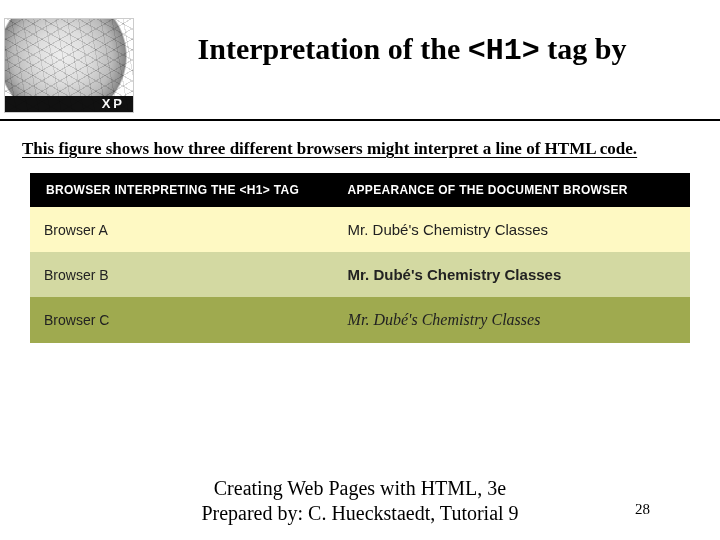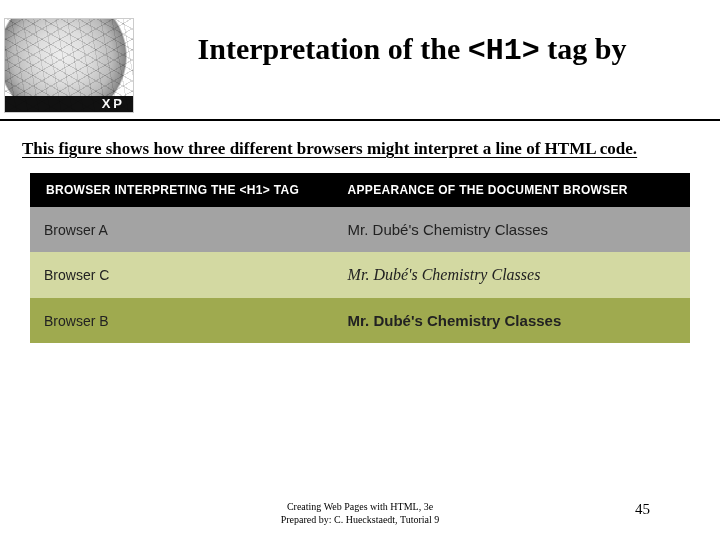--- a/index.html
+++ b/index.html
@@ -89,40 +89,40 @@
   }
   thead th {
     background: #000;
     color: #fff;
     font-size: 12px;
     font-weight: bold;
     text-align: left;
     padding: 10px 14px;
     letter-spacing: 0.3px;
   }
-  tbody tr:nth-child(1) { background: #a3a3a3; }
+  tbody tr:nth-child(1) { background: #fef9c3; }
   tbody tr:nth-child(2) { background: #d3d9a2; }
   tbody tr:nth-child(3) { background: #9faa4f; }
   tbody td {
     padding: 14px 14px;
     font-size: 14px;
     color: #222;
     vertical-align: middle;
   }
   .col-browser { width: 46%; padding-left: 16px; }
   .appear-a { font-family: Arial, sans-serif; font-weight: normal; font-size: 15px; }
   .appear-b { font-family: Arial, sans-serif; font-weight: bold; font-size: 15px; }
   .appear-c { font-family: "Times New Roman", serif; font-style: italic; font-weight: normal; font-size: 16px; }
   .footer {
     position: absolute;
     bottom: 14px;
     left: 0; right: 0;
     display: flex;
     justify-content: center;
-    font-size: 10px;
+    font-size: 20px;
   }
   .footer-center {
     text-align: center;
     line-height: 1.25;
   }
   .page-num {
     position: absolute;
     right: 70px;
     bottom: 22px;
     font-size: 15px;
@@ -153,30 +153,30 @@
         <th class="col-browser">BROWSER INTERPRETING THE &lt;H1&gt; TAG</th>
         <th>APPEARANCE OF THE DOCUMENT BROWSER</th>
       </tr>
     </thead>
     <tbody>
       <tr>
         <td>Browser A</td>
         <td class="appear-a">Mr. Dubé's Chemistry Classes</td>
       </tr>
       <tr>
+        <td>Browser B</td>
+        <td class="appear-b">Mr. Dubé's Chemistry Classes</td>
+      </tr>
+      <tr>
         <td>Browser C</td>
         <td class="appear-c">Mr. Dubé's Chemistry Classes</td>
-      </tr>
-      <tr>
-        <td>Browser B</td>
-        <td class="appear-b">Mr. Dubé's Chemistry Classes</td>
       </tr>
     </tbody>
   </table>
 </div>
 
 <div class="footer">
   <div class="footer-center">
     <div>Creating Web Pages with HTML, 3e</div>
     <div>Prepared by: C. Hueckstaedt, Tutorial 9</div>
   </div>
 </div>
-<div class="page-num">45</div>
+<div class="page-num">28</div>
 
 </body></html>

